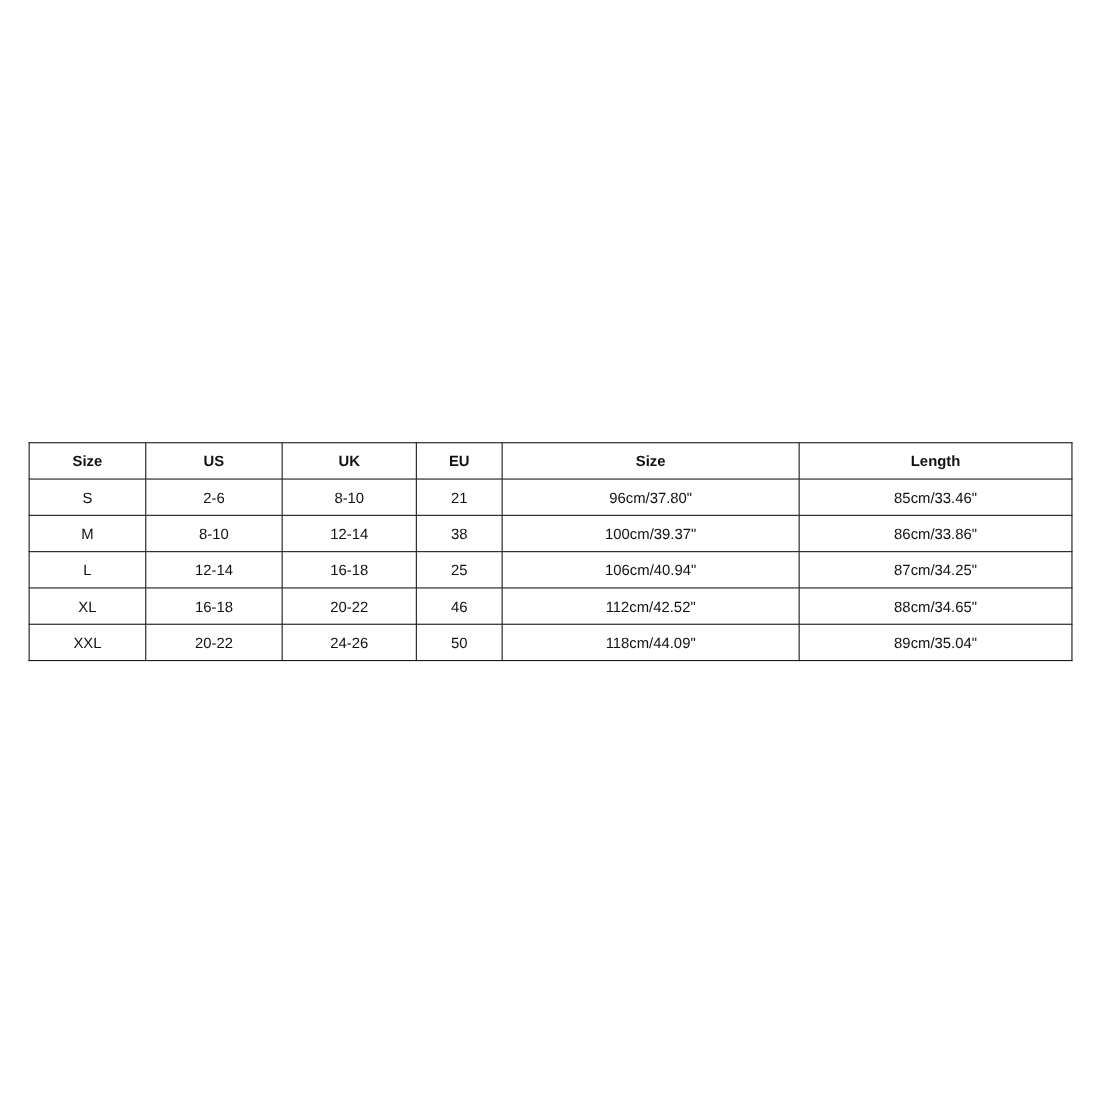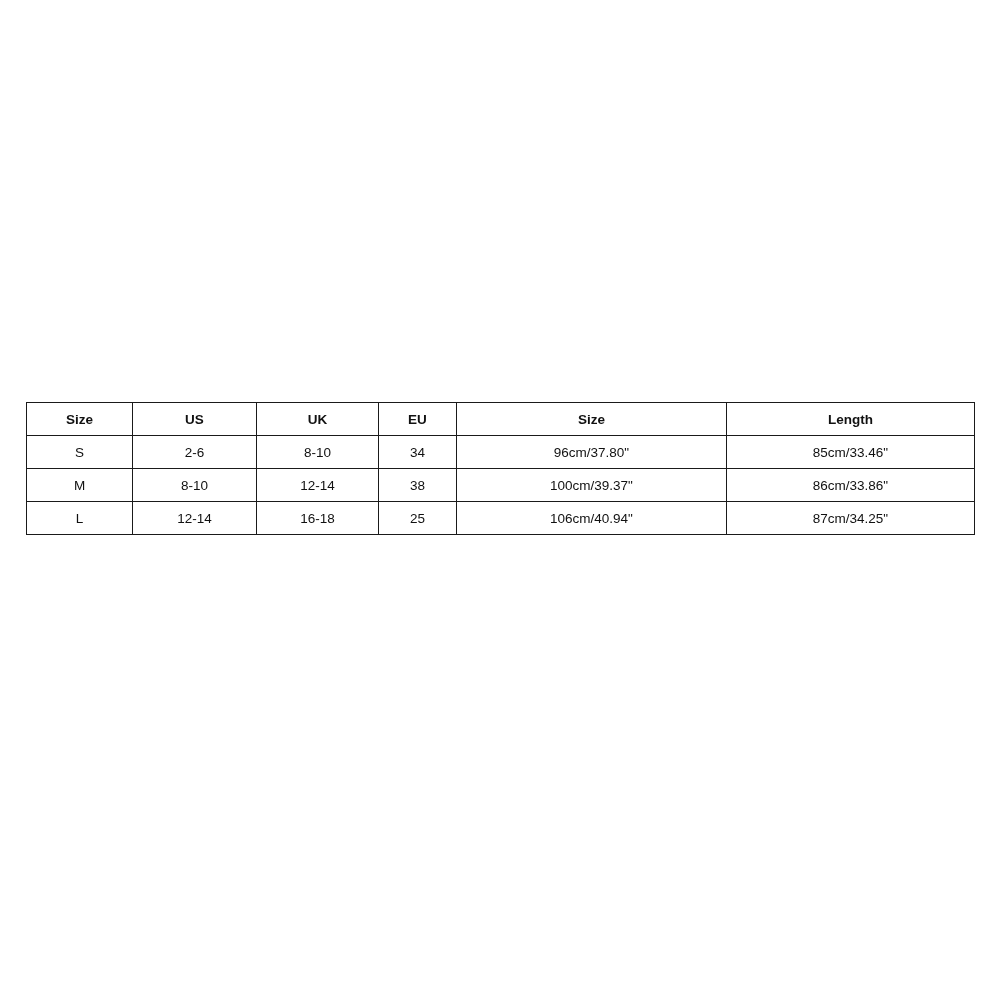--- a/index.html
+++ b/index.html
@@ -75,35 +75,51 @@
         <th>EU</th>
         <th>Size</th>
         <th>Length</th>
       </tr>
     </thead>
     <tbody>
       <tr>
         <td>S</td>
         <td>2-6</td>
         <td>8-10</td>
-        <td>34</td>
+        <td>21</td>
         <td>96cm/37.80"</td>
         <td>85cm/33.46"</td>
       </tr>
       <tr>
         <td>M</td>
         <td>8-10</td>
         <td>12-14</td>
         <td>38</td>
         <td>100cm/39.37"</td>
         <td>86cm/33.86"</td>
       </tr>
       <tr>
         <td>L</td>
         <td>12-14</td>
         <td>16-18</td>
         <td>25</td>
         <td>106cm/40.94"</td>
         <td>87cm/34.25"</td>
       </tr>
+      <tr>
+        <td>XL</td>
+        <td>16-18</td>
+        <td>20-22</td>
+        <td>46</td>
+        <td>112cm/42.52"</td>
+        <td>88cm/34.65"</td>
+      </tr>
+      <tr>
+        <td>XXL</td>
+        <td>20-22</td>
+        <td>24-26</td>
+        <td>50</td>
+        <td>118cm/44.09"</td>
+        <td>89cm/35.04"</td>
+      </tr>
     </tbody>
   </table>
 </div>
 
 </body></html>

